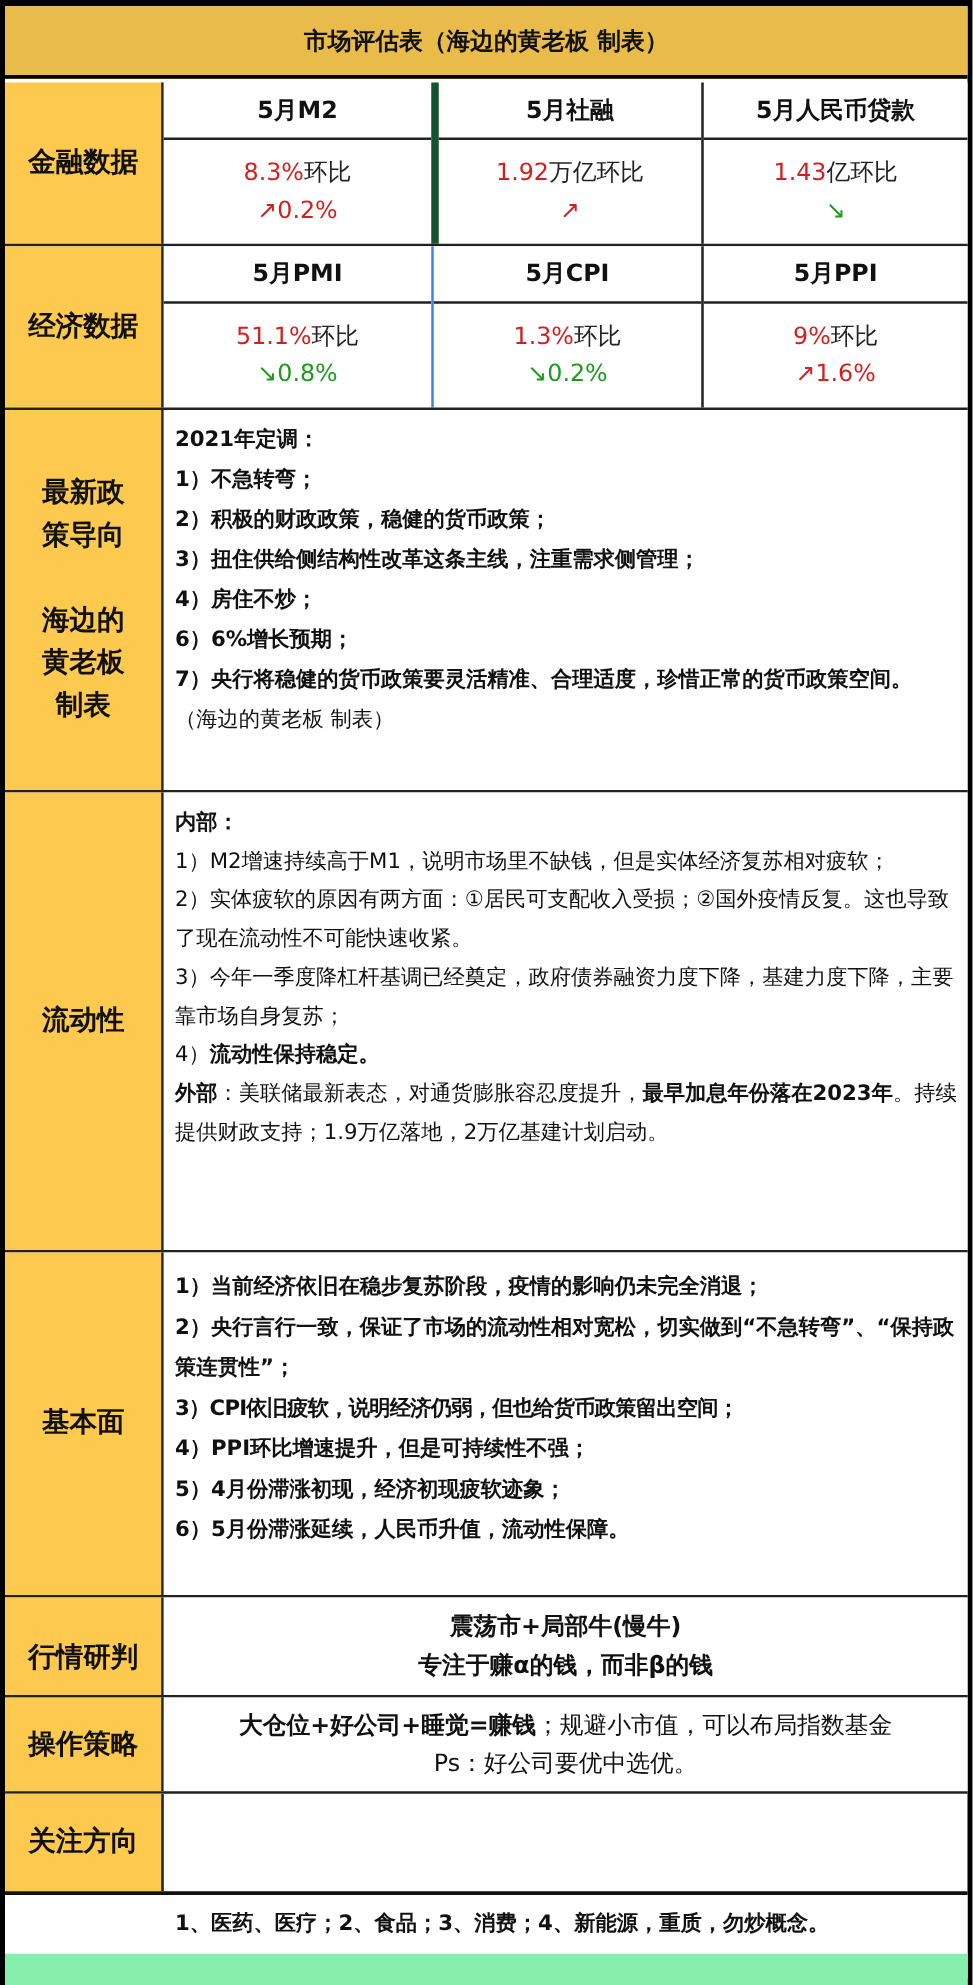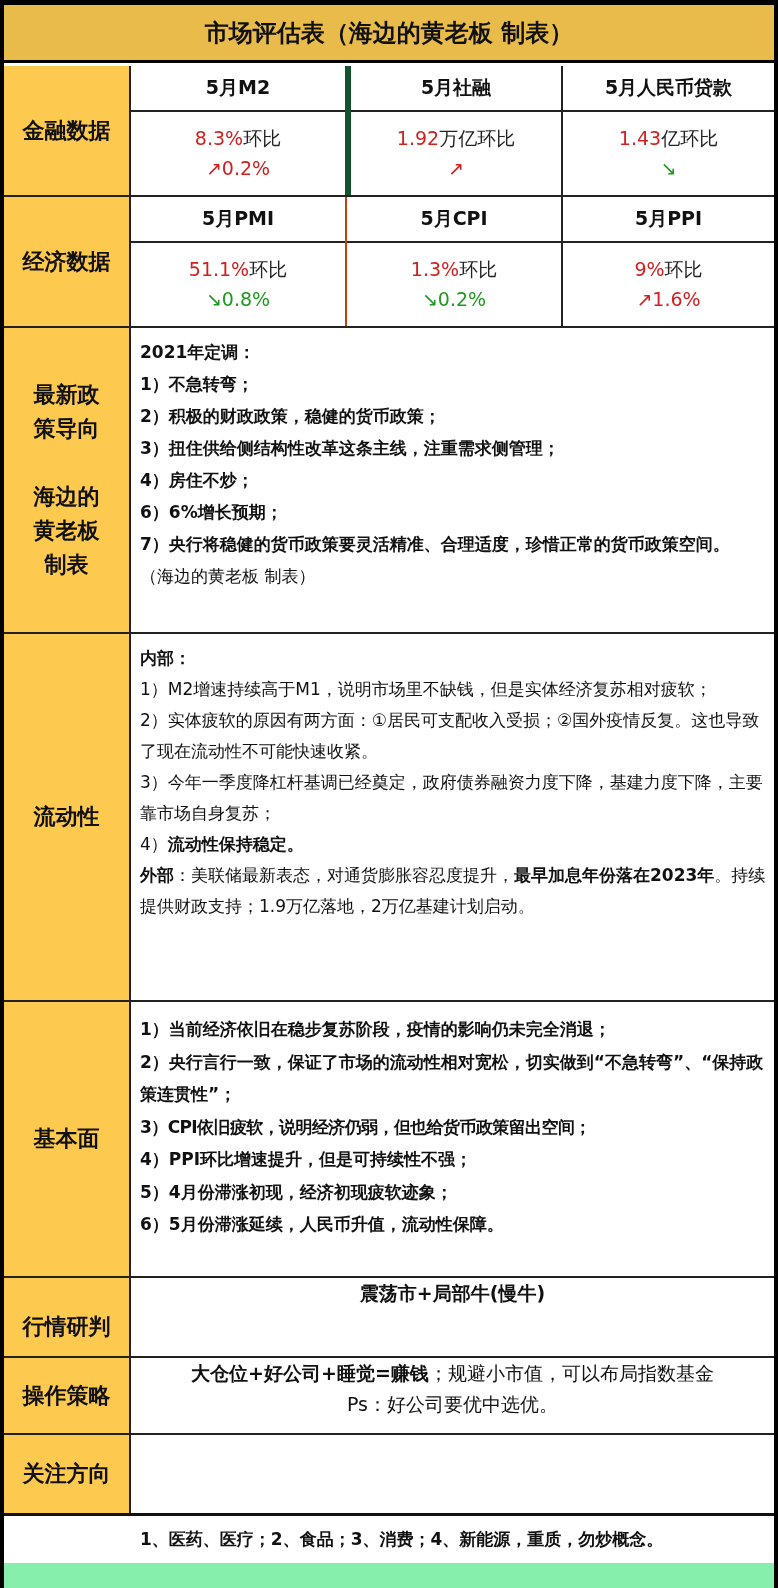--- a/index.html
+++ b/index.html
@@ -1,32 +1,32 @@
 <!DOCTYPE html>
 <html><head>
 <meta charset="utf-8">
 <style>
   html, body { margin: 0; padding: 0; background: #ffffff; }
   body { width: 778px; height: 1588px; position: relative; font-family: "DejaVu Sans", "Liberation Sans", sans-serif; color: #111; }
   .frame { position: absolute; left: 0; top: 0; width: 778px; height: 1588px; box-sizing: border-box; border-left: 4px solid #000; border-right: 4px solid #000; border-top: 5px solid #000; border-bottom: 5px solid #000; background: #000; }
   .row { position: absolute; left: 0; width: 770px; box-sizing: border-box; }
-  .title-bar { top: 0; height: 58px; background: #E9BB4B; display: flex; align-items: center; justify-content: center; font-size: 24px; font-weight: bold; color: #111; border-bottom: 3px solid #000; }
+  .title-bar { top: 0; height: 58px; background: #E9BB4B; display: flex; align-items: center; justify-content: center; font-size: 19px; font-weight: bold; color: #111; border-bottom: 3px solid #000; }
   .label-cell { position: absolute; left: 0; width: 127px; background: #FDC94F; display: flex; align-items: center; justify-content: center; text-align: center; font-weight: bold; font-size: 22px; line-height: 34px; color: #111; box-sizing: border-box; border-right: 2px solid #222; }
   .content-cell { position: absolute; left: 127px; width: 643px; background: #fff; box-sizing: border-box; }
   .hline { position: absolute; left: 0; width: 770px; height: 2px; background: #222; }
   .grid3 { display: grid; grid-template-columns: 214px 216px 213px; height: 100%; }
   .gcell { display: flex; flex-direction: column; align-items: center; justify-content: center; box-sizing: border-box; }
   .ghead { height: 46px; border-bottom: 2px solid #222; font-weight: bold; font-size: 19px; text-align: right; }
   .gval { height: 82px; font-size: 19px; line-height: 30px; }
   .red { color: #D02020; }
   .green { color: #1E9A1E; }
   .dark { color: #222; }
   .text-block { padding: 10px 2px 0 9px; font-size: 17px; line-height: 31px; }
   .bold { font-weight: bold; }
-  .centered { display: flex; flex-direction: column; align-items: center; justify-content: flex-start; height: 100%; font-size: 19px; line-height: 31px; text-align: center; }
+  .centered { display: flex; flex-direction: column; align-items: center; justify-content: center; height: 100%; font-size: 19px; line-height: 31px; text-align: center; }
   .footer { background: #86efac; display: flex; align-items: center; justify-content: center; font-weight: bold; font-size: 12px; margin-top: 47px; }
 </style>
 </head>
 <body>
 
 <div class="frame">
   <div style="position:relative; width:770px; height:1578px; background:#fff;">
 
     <div class="row title-bar">市场评估表（海边的黄老板 制表）</div>
 
@@ -61,21 +61,21 @@
     <div class="label-cell" style="top:192px; height:129px;">经济数据</div>
     <div class="content-cell" style="top:192px; height:129px;">
       <div class="grid3">
         <div>
           <div class="gcell ghead">5月PMI</div>
           <div class="gcell gval">
             <div><span class="red">51.1%</span><span class="dark">环比</span></div>
             <div class="green"><span>↘</span><span>0.8%</span></div>
           </div>
         </div>
-        <div style="border-left:2px solid #c2410c;">
+        <div style="border-left:2px solid #3b82f6;">
           <div class="gcell ghead">5月CPI</div>
           <div class="gcell gval">
             <div><span class="red">1.3%</span><span class="dark">环比</span></div>
             <div class="green"><span>↘</span><span>0.2%</span></div>
           </div>
         </div>
         <div style="border-left:2px solid #222;">
           <div class="gcell ghead">5月PPI</div>
           <div class="gcell gval">
             <div><span class="red">9%</span><span class="dark">环比</span></div>
@@ -131,20 +131,21 @@
         <div>5）4月份滞涨初现，经济初现疲软迹象；</div>
         <div>6）5月份滞涨延续，人民币升值，流动性保障。</div>
       </div>
     </div>
     <div class="hline" style="top:1271px;"></div>
 
     <div class="label-cell" style="top:1273px; height:98px;">行情研判</div>
     <div class="content-cell" style="top:1273px; height:78px;">
       <div class="centered bold">
         <div>震荡市+局部牛(慢牛)</div>
+        <div>专注于赚α的钱，而非β的钱</div>
       </div>
     </div>
     <div class="hline" style="top:1351px;"></div>
 
     <div class="label-cell" style="top:1353px; height:75px;">操作策略</div>
     <div class="content-cell" style="top:1353px; height:75px;">
       <div class="centered">
         <div style="white-space:nowrap;"><span class="bold">大仓位+好公司+睡觉=赚钱</span><span>；规避小市值，可以布局指数基金</span></div>
         <div>Ps：好公司要优中选优。</div>
       </div>

